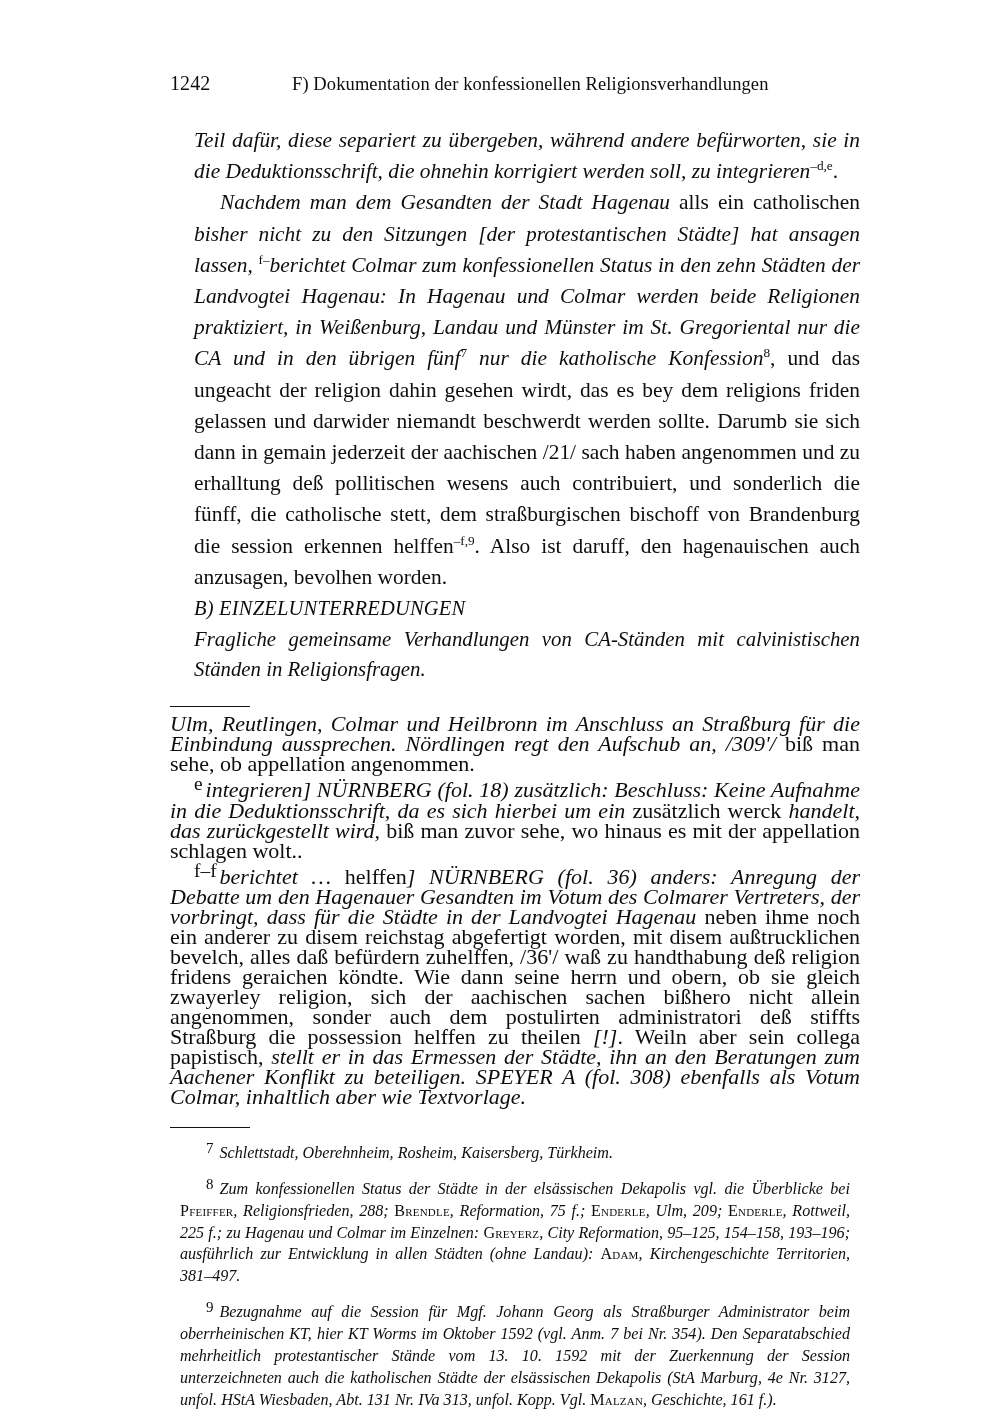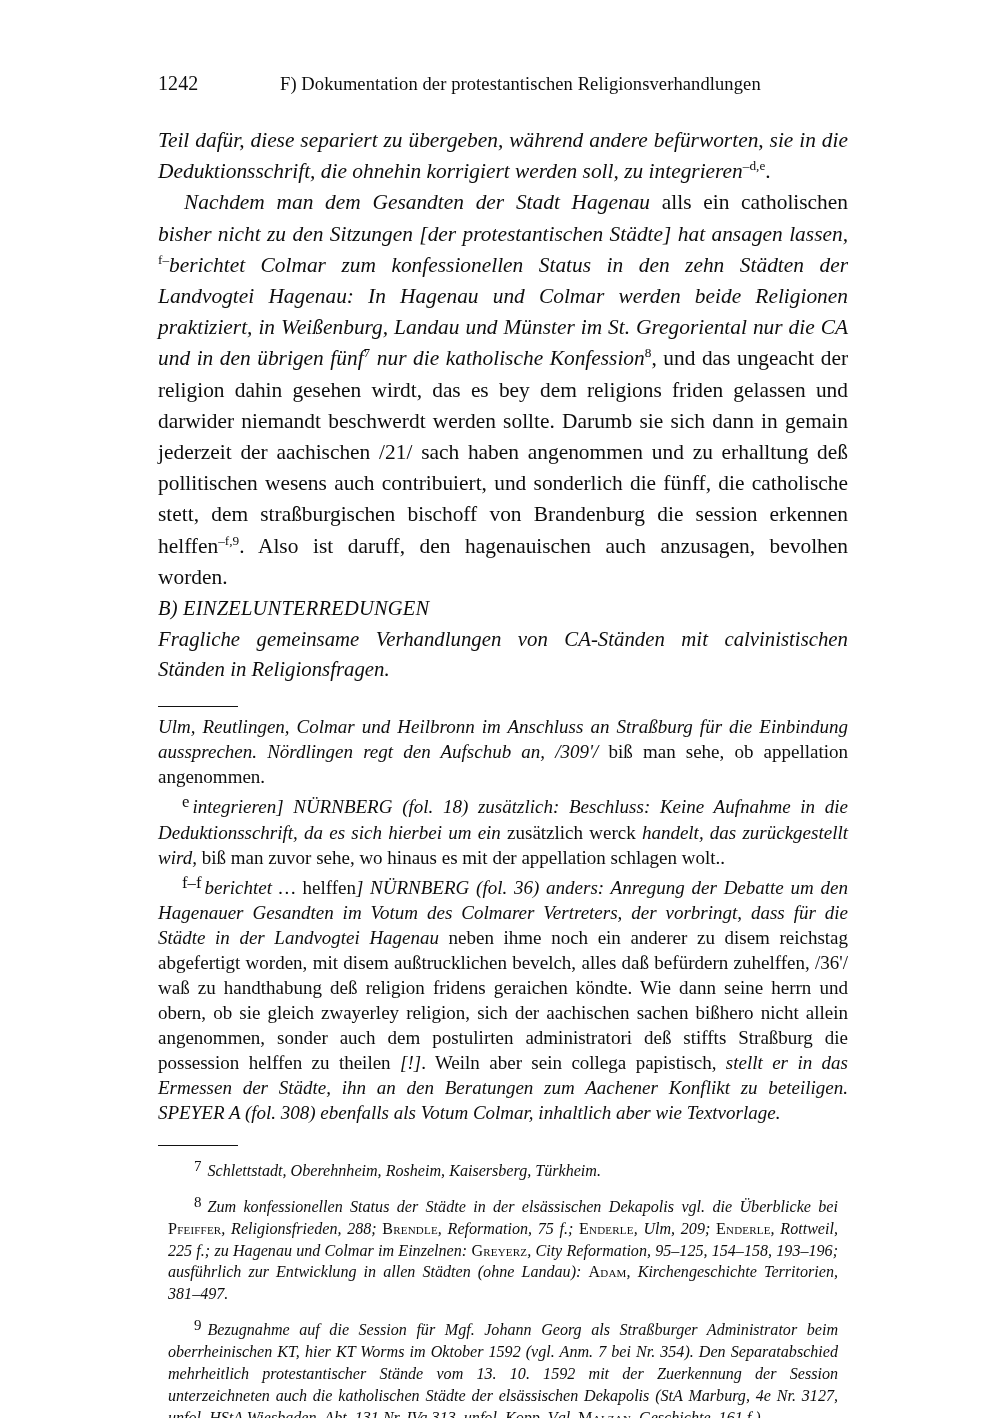--- a/index.html
+++ b/index.html
@@ -10,21 +10,21 @@
   body {
     width: 1004px;
     height: 1418px;
     font-family: "Liberation Serif", "DejaVu Serif", serif;
     color: #0d0d0d;
     position: relative;
     overflow: hidden;
   }
   .page {
     position: absolute;
-    left: 0; top: 0;
+    left: 12px; top: 0;
     width: 901px;
     height: 1418px;
     background: #fff;
   }
   .content {
     position: absolute;
     left: 158px;
     top: 72px;
     width: 690px;
   }
@@ -45,20 +45,21 @@
   .runhead .rh-title {
     font-size: 18.5px;
   }
 
   
   .body-block {
     font-size: 21.4px;
     line-height: 31.2px;
     text-align: justify;
     text-justify: inter-word;
+    margin-left: 24px;
   }
   .body-block p {
     margin: 0;
   }
   .body-block p.ind {
     text-indent: 26px;
   }
   .it { font-style: italic; }
   .ro { font-style: normal; }
   sup {
@@ -85,22 +86,22 @@
 
   
   .rule {
     border: 0;
     border-top: 1.1px solid #121212;
     width: 80px;
     margin: 0 0 7px 0;
   }
   .app-block {
     margin-top: 22px;
-    font-size: 19px;
-    line-height: 25px;
+    font-size: 22px;
+    line-height: 20px;
     text-align: justify;
   }
   .app-block p {
     margin: 0;
   }
   .app-block p.hang {
     text-indent: 24px;
   }
   .note-block {
     margin-top: 20px;
@@ -131,21 +132,21 @@
   }
 </style>
 </head>
 <body>
 
 <div class="page">
   <div class="content">
 
     <div class="runhead">
       <span class="folio">1242</span>
-      <span class="rh-title">F) Dokumentation der protestantischen Religionsverhandlungen</span>
+      <span class="rh-title">F) Dokumentation der konfessionellen Religionsverhandlungen</span>
     </div>
 
     <div class="body-block">
 
       <p>
         <span class="it">Teil dafür, diese separiert zu übergeben, während andere befürworten, sie in die Deduktionsschrift, die ohnehin korrigiert werden soll, zu integrieren</span><sup>–d,e</sup><span class="ro">.</span>
       </p>
 
 
       <p class="ind">

